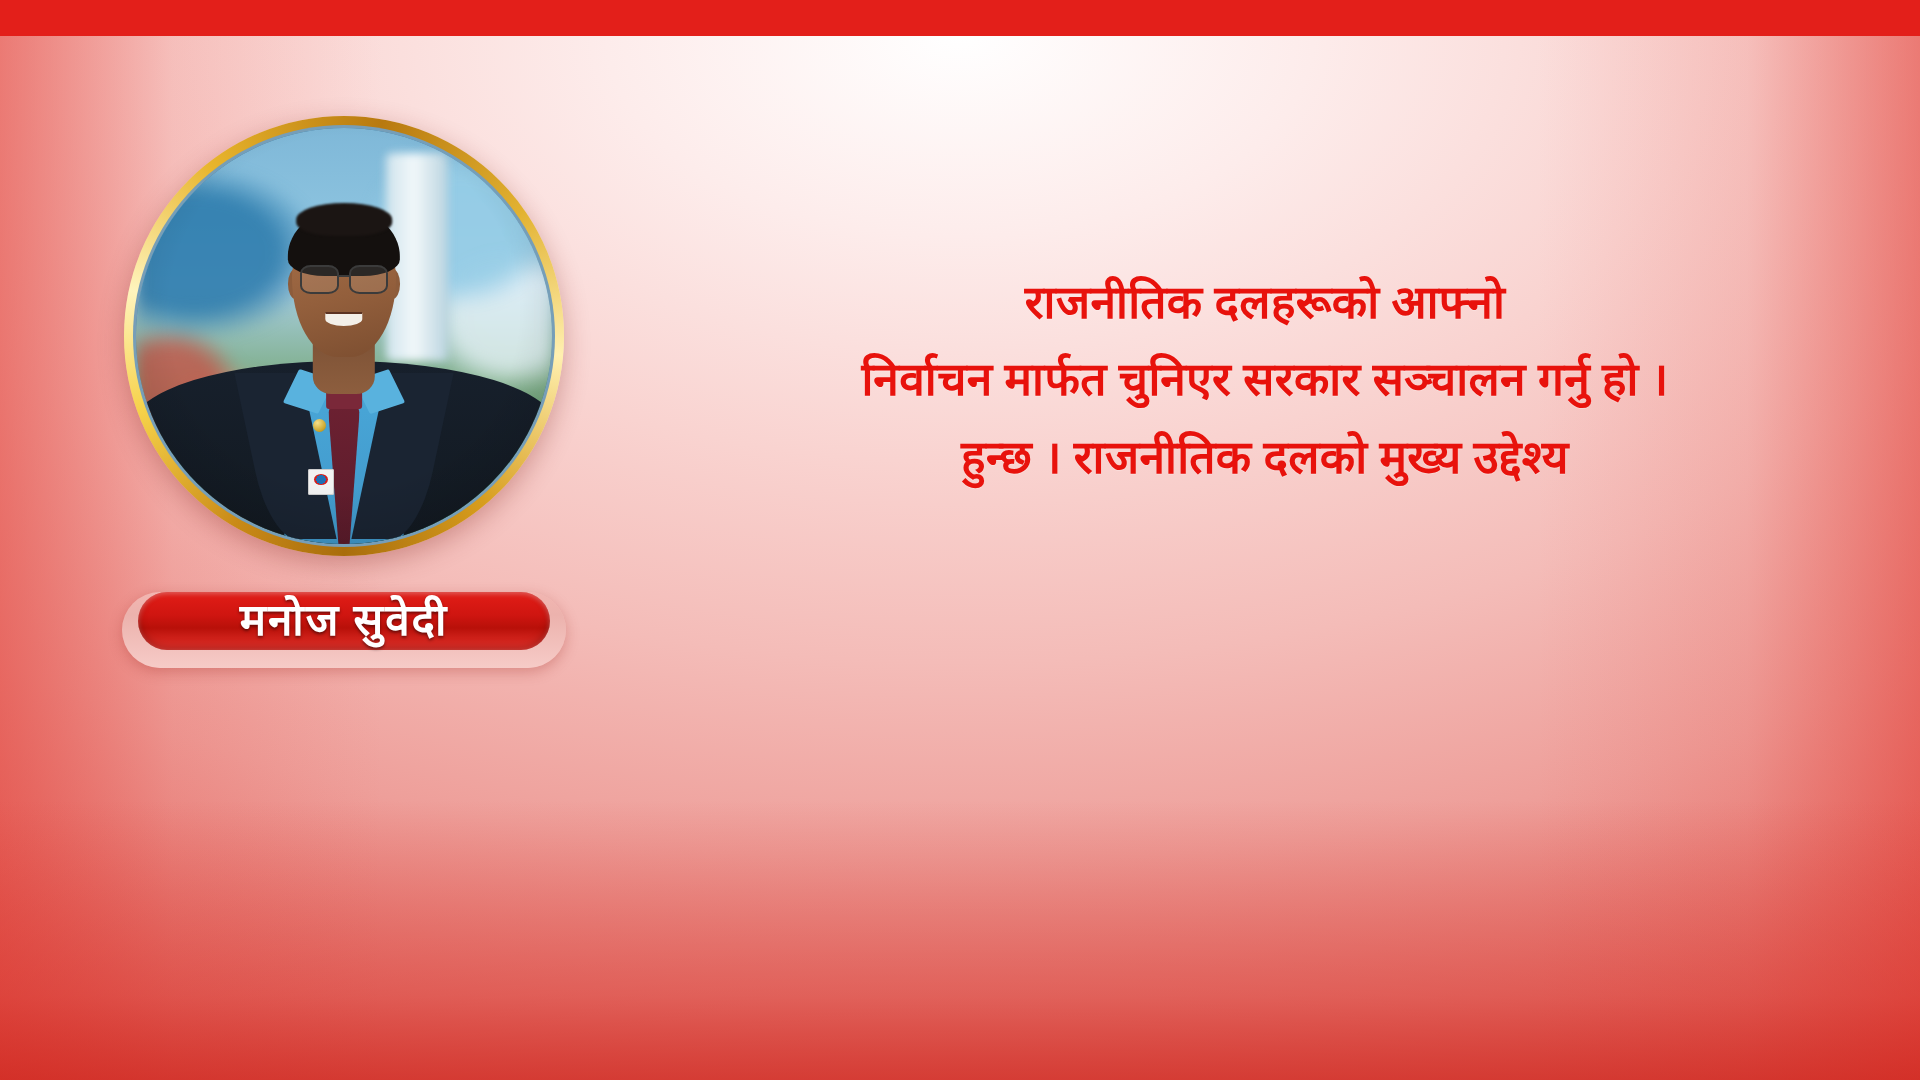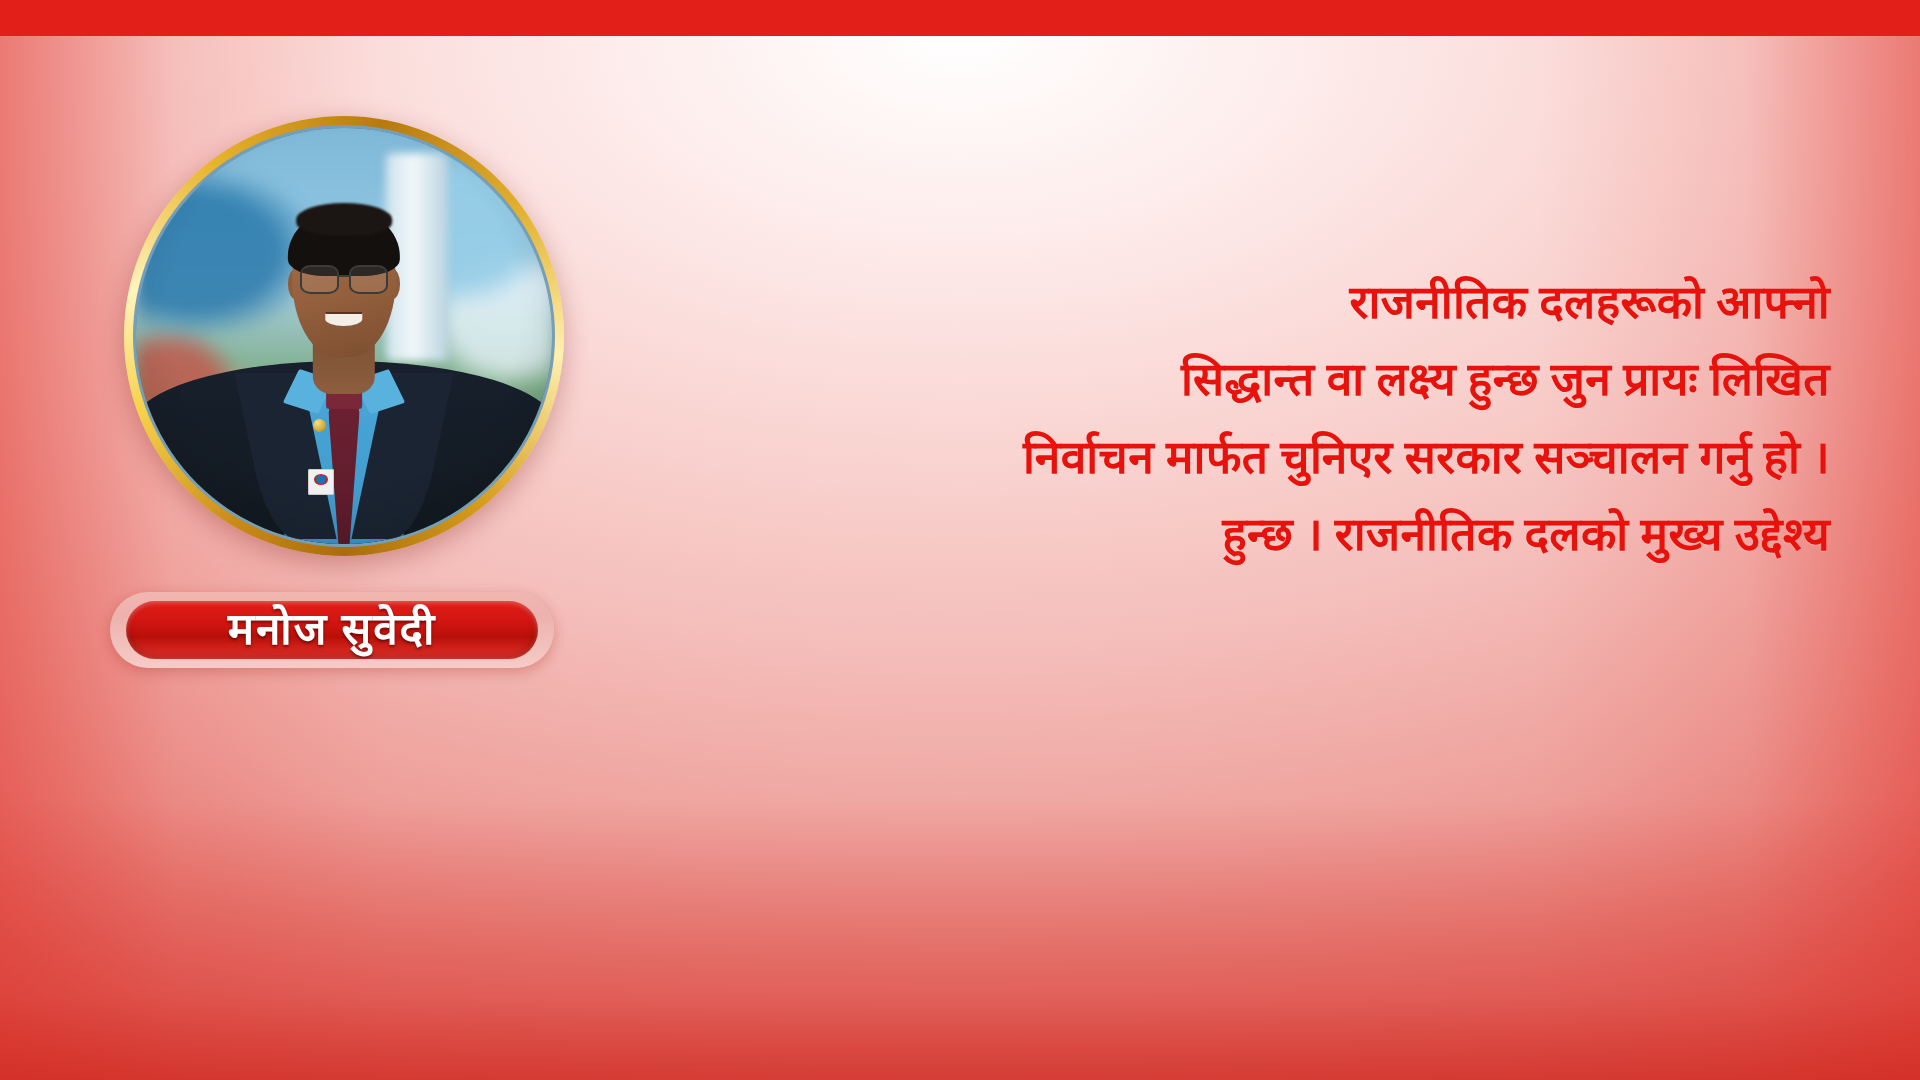--- a/index.html
+++ b/index.html
@@ -196,44 +196,44 @@
     border-radius:50%;
     background:radial-gradient(circle at 50% 50%, #1f6fb5 0 52%, #cf2020 52% 100%);
   }
   .ph-vig{
     position:absolute; inset:0; border-radius:50%;
     background:radial-gradient(circle at 50% 44%, rgba(0,0,0,0) 56%, rgba(0,0,0,.22) 100%);
   }
 
   
   .nameplate{
-    position:absolute; left:110px; top:556px; width:444px; height:76px;
+    position:absolute; left:122px; top:556px; width:444px; height:76px;
     border-radius:38px;
     background:linear-gradient(to bottom,#f2b6b1 0%,#ecb2ad 30%,#f6cbc7 100%);
     box-shadow:0 4px 14px rgba(150,25,18,.28);
-    display:flex; align-items:center; justify-content:center;
+    display:flex; justify-content:center;
   }
   .nameplate-inner{
     width:412px; height:58px; border-radius:30px;
     background:linear-gradient(to bottom,#e21d17 0%,#cf1510 40%,#b81009 62%,#e8332c 100%);
     display:flex; align-items:center; justify-content:center;
     box-shadow:inset 0 2px 5px rgba(255,255,255,.30), inset 0 -3px 8px rgba(0,0,0,.25);
   }
   .nameplate-text{
     font-family:"Liberation Serif", serif;
     font-size:44px; font-weight:700; color:#ffffff;
     letter-spacing:2px; line-height:1;
     text-shadow:0 2px 3px rgba(0,0,0,.45);
     white-space:nowrap;
   }
 
   
   .quote{
     position:absolute; left:700px; top:228px; width:1130px;
-    text-align:right;
+    text-align:center;
   }
   .quote-line{
     font-family:"Liberation Serif", serif;
     font-size:46px;
     font-weight:700;
     color:#e8120c;
     line-height:1.68;
     white-space:nowrap;
     letter-spacing:.4px;
     text-shadow:0 1px 0 rgba(255,255,255,.25);
@@ -278,18 +278,17 @@
   </div>
 
   <div class="nameplate">
     <div class="nameplate-inner">
       <span class="nameplate-text">मनोज सुवेदी</span>
     </div>
   </div>
 
   <div class="quote">
     <div class="quote-line">राजनीतिक दलहरूको आफ्नो</div>
-    <div class="quote-line">सिद्धान्त वा लक्ष्य हुन्छ जुन प्रायः लिखित</div>
     <div class="quote-line">निर्वाचन मार्फत चुनिएर सरकार सञ्चालन गर्नु हो ।</div>
     <div class="quote-line">हुन्छ । राजनीतिक दलको मुख्य उद्देश्य</div>
   </div>
 
 </div>
 
 </body></html>

